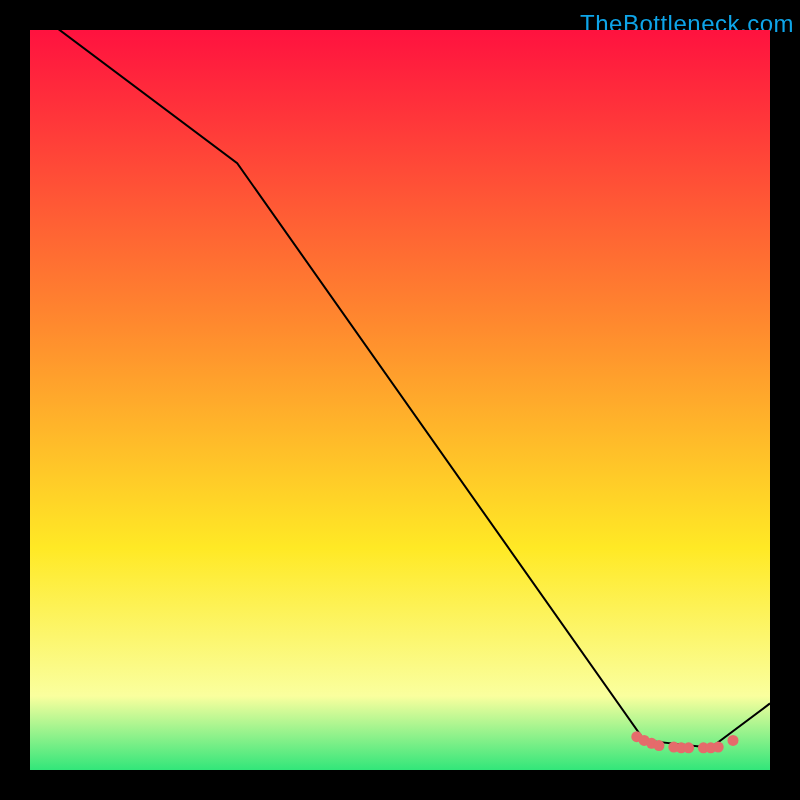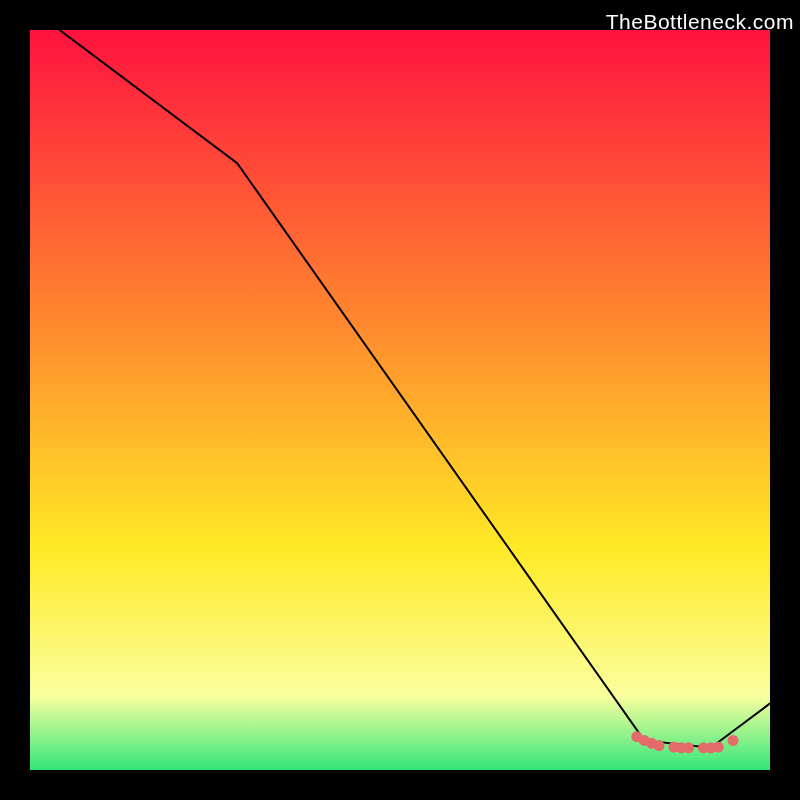--- a/index.html
+++ b/index.html
@@ -14,22 +14,22 @@
   .frame {
     width: 800px;
     height: 800px;
     background: #000;
     position: relative;
   }
   .watermark {
     position: absolute;
     top: 10px;
     right: 6px;
-    color: #ffffff;
-    font-size: 21px;
+    color: #0ea5e9;
+    font-size: 24px;
     font-weight: 500;
     letter-spacing: 0.5px;
   }
   .plot {
     position: absolute;
     left: 30px;
     top: 30px;
     width: 740px;
     height: 740px;
   }

